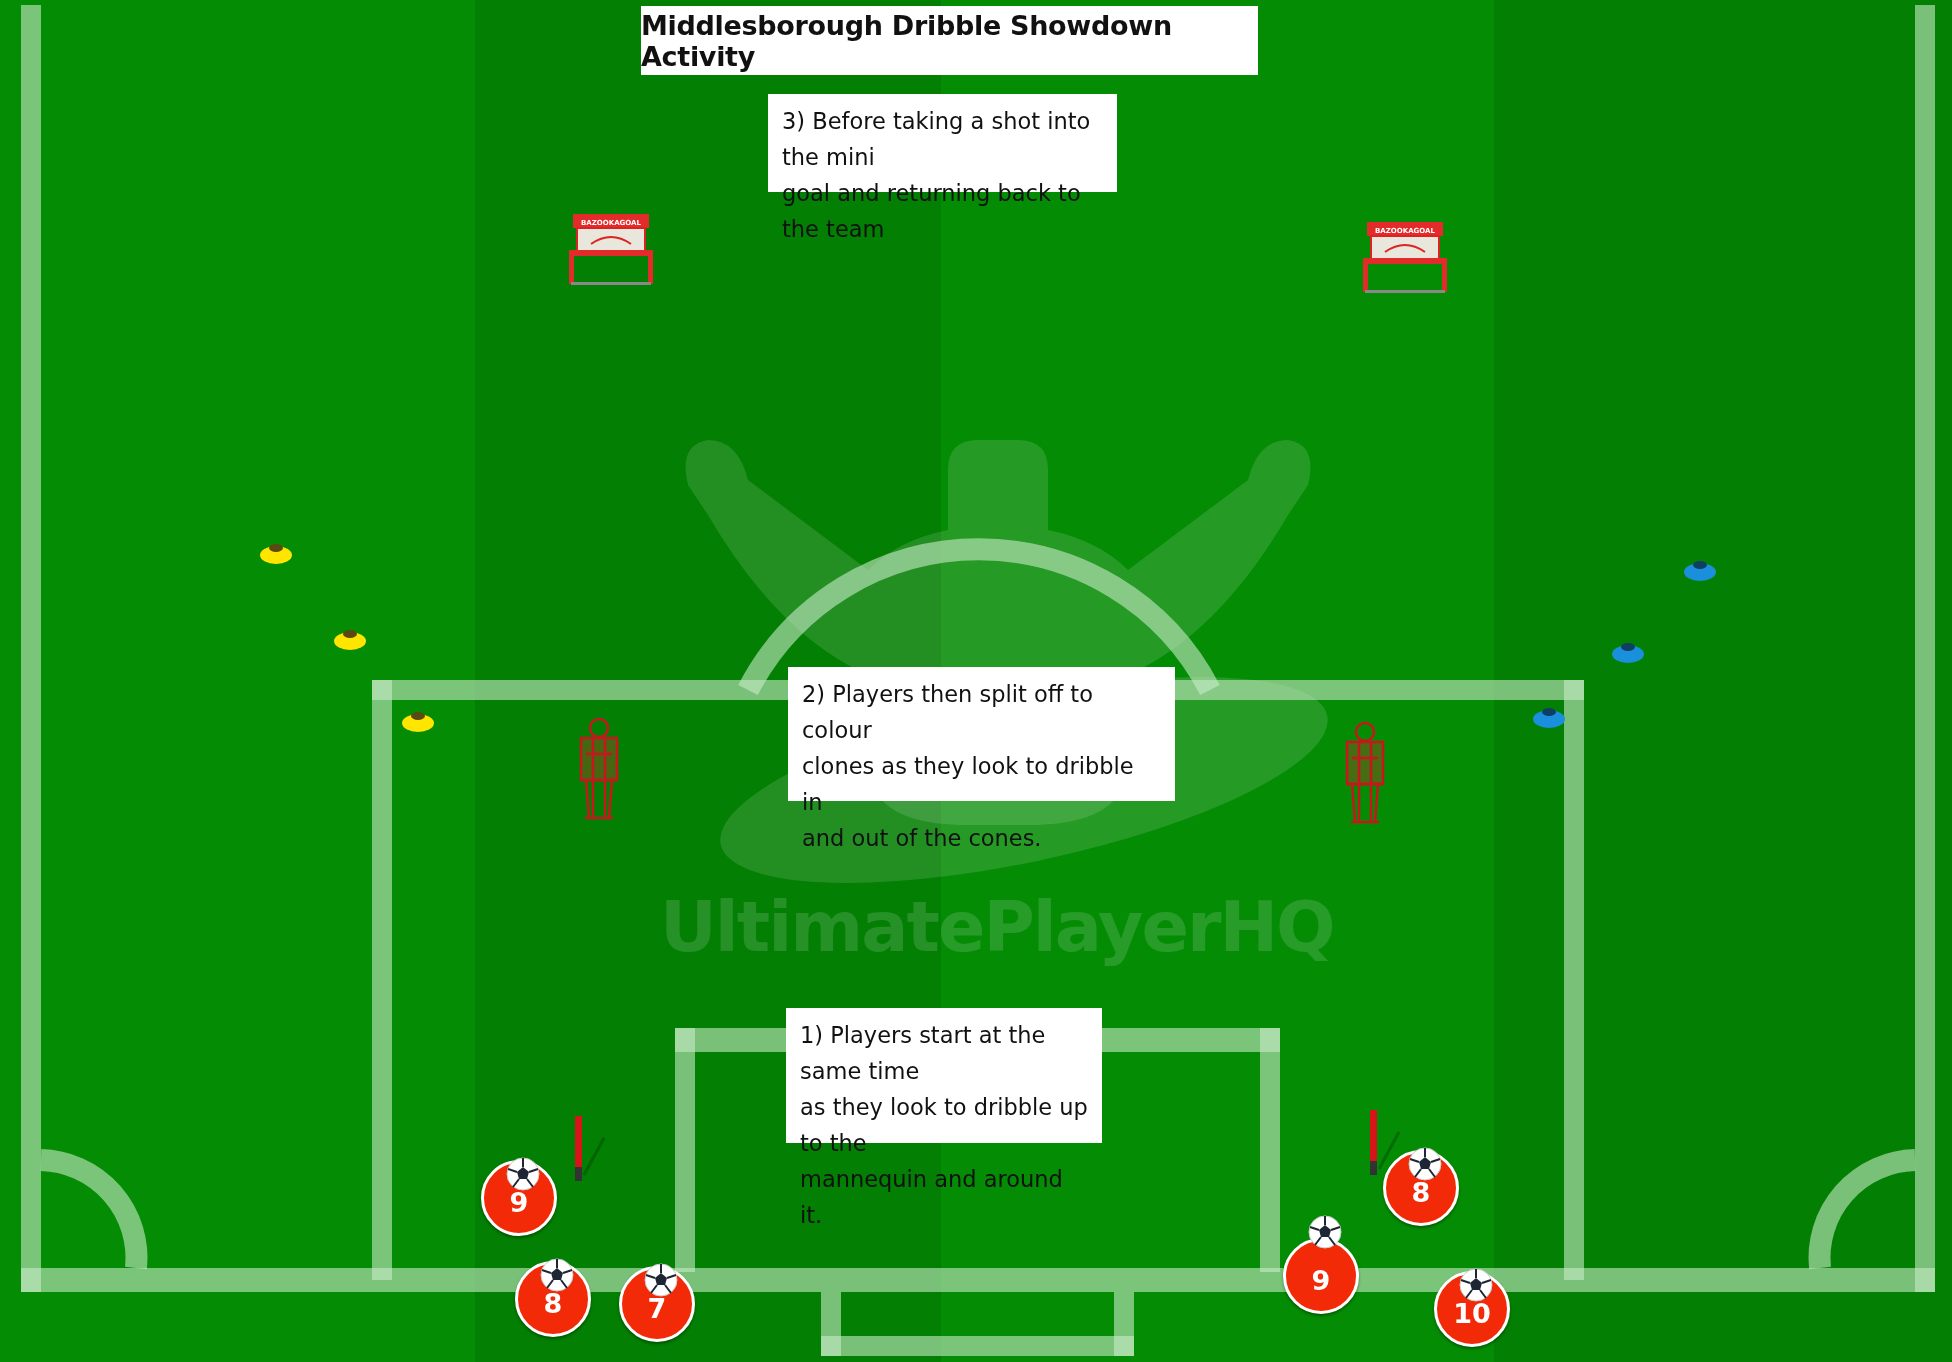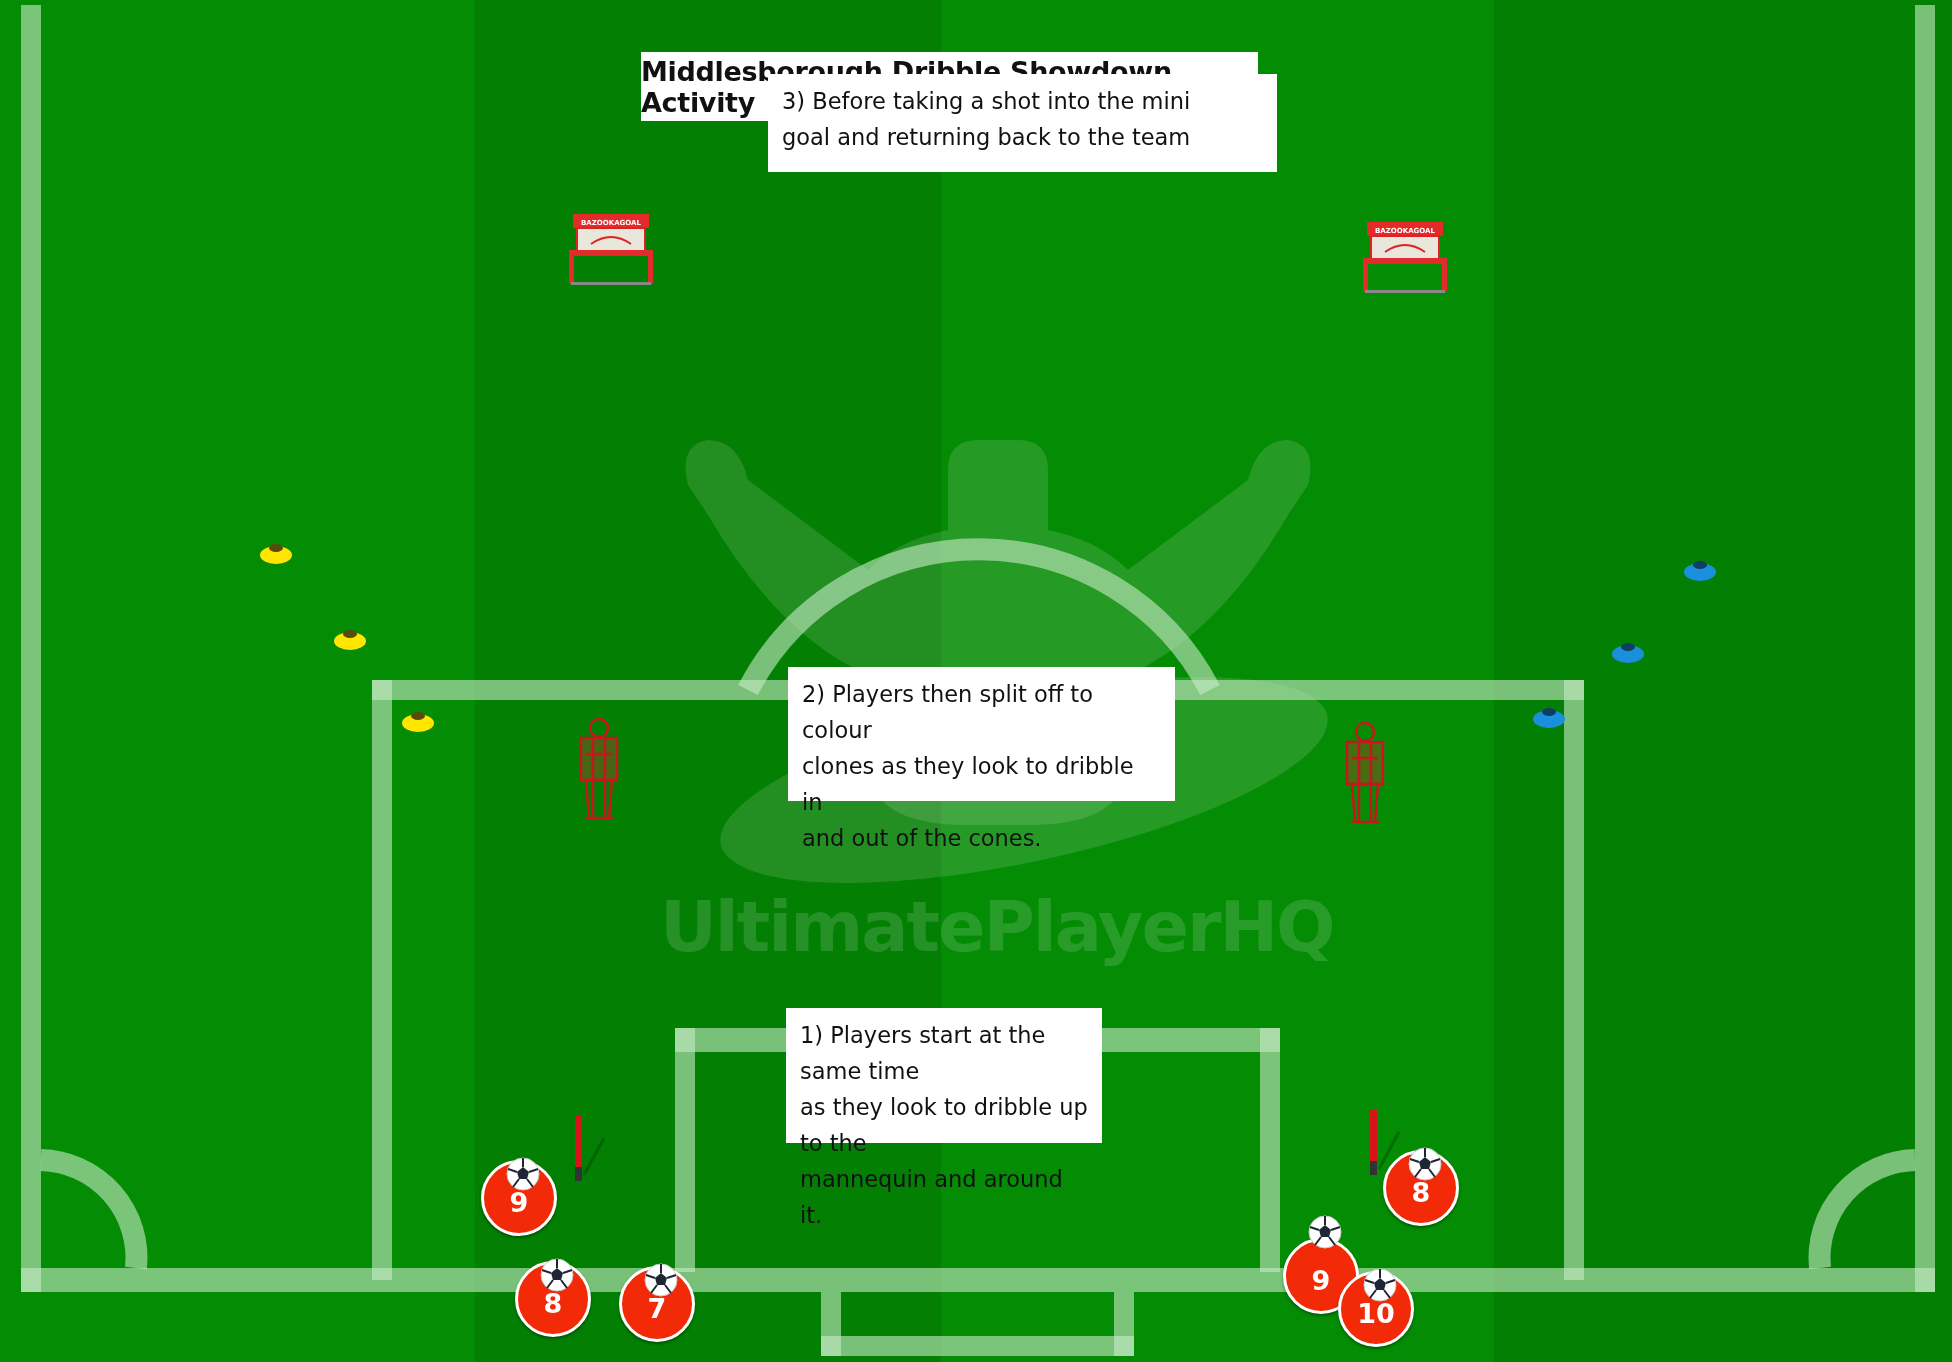--- a/index.html
+++ b/index.html
@@ -1,23 +1,23 @@
 <!DOCTYPE html>
 <html><head>
 <meta charset="utf-8">
 <style>
   html, body { margin: 0; padding: 0; }
   body { width: 1952px; height: 1362px; overflow: hidden; position: relative; background: #058c05; font-family: "Liberation Sans", sans-serif; }
   .stripe { position: absolute; top: 0; height: 1362px; }
   .line { position: absolute; background: rgba(200,235,200,0.6); }
   svg.layer { position: absolute; left: 0; top: 0; }
   .textbox { position: absolute; background: #ffffff; color: #111; font-family: "DejaVu Sans", sans-serif; box-sizing: border-box; }
-  .title-box { left: 641px; top: 6px; width: 617px; height: 69px; display: flex; align-items: center; justify-content: center; font-weight: bold; font-size: 27px; letter-spacing: -0.3px; margin-top: 46px; }
+  .title-box { left: 641px; top: 6px; width: 617px; height: 69px; display: flex; align-items: center; justify-content: center; font-weight: bold; font-size: 27px; letter-spacing: -0.3px; }
   .note { font-size: 22.5px; line-height: 36px; padding: 9px 14px; white-space: pre-line; }
-  .note3 { left: 768px; top: 74px; width: 509px; height: 98px; }
+  .note3 { left: 768px; top: 94px; width: 349px; height: 98px; }
   .note2 { left: 788px; top: 667px; width: 387px; height: 134px; }
   .note1 { left: 786px; top: 1008px; width: 316px; height: 135px; }
   .player { position: absolute; width: 76px; height: 76px; border-radius: 50%; background: #f22a07; border: 3px solid #fff; box-sizing: border-box; box-shadow: 0 2px 3px rgba(0,0,0,0.35); }
   .player .num { position: absolute; left: 0; right: 0; top: 24px; text-align: center; color: #fff; font-weight: bold; font-size: 27px; font-family: "DejaVu Sans", sans-serif; }
   .ball { position: absolute; left: 22px; top: -6px; width: 34px; height: 34px; }
   .watermark { position: absolute; left: 660px; top: 886px; width: 641px; text-align: center; color: rgba(255,255,255,0.14); font-weight: bold; font-size: 70px; font-family: "DejaVu Sans", sans-serif; letter-spacing: -2px; }
 </style>
 </head>
 <body>
 
@@ -165,18 +165,18 @@
       <use href="#ballsym"></use>
     </svg>
   <div class="num">9</div>
 </div>
 <div class="player" style="left:1383px;top:1150px;">
   <svg class="ball" viewBox="0 0 34 34">
       <use href="#ballsym"></use>
     </svg>
   <div class="num">8</div>
 </div>
-<div class="player" style="left:1338px;top:1271px;">
+<div class="player" style="left:1434px;top:1271px;">
   <svg class="ball" viewBox="0 0 34 34">
       <use href="#ballsym"></use>
     </svg>
   <div class="num">10</div>
 </div>
 
 </body></html>

